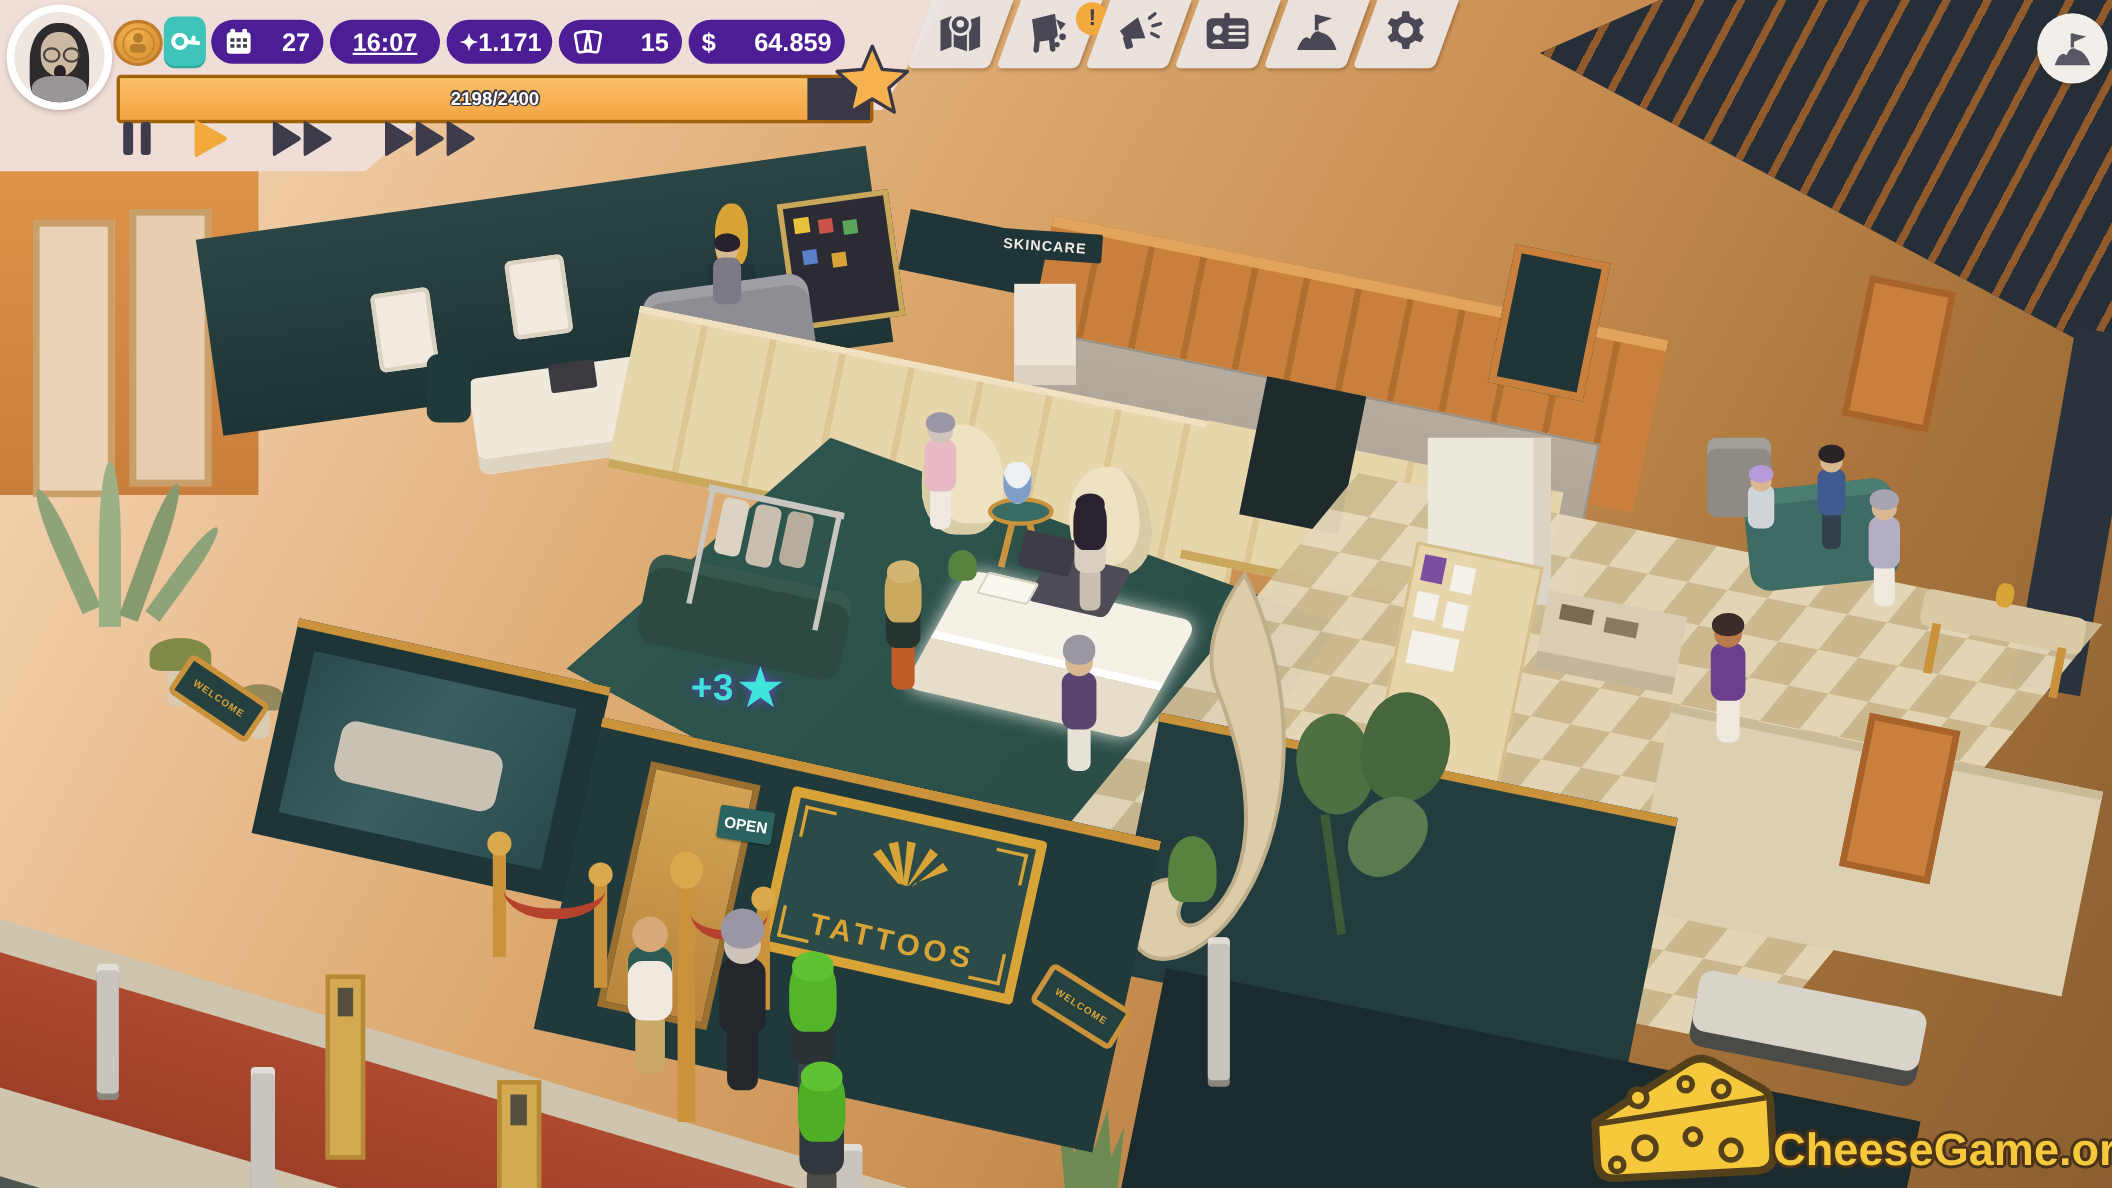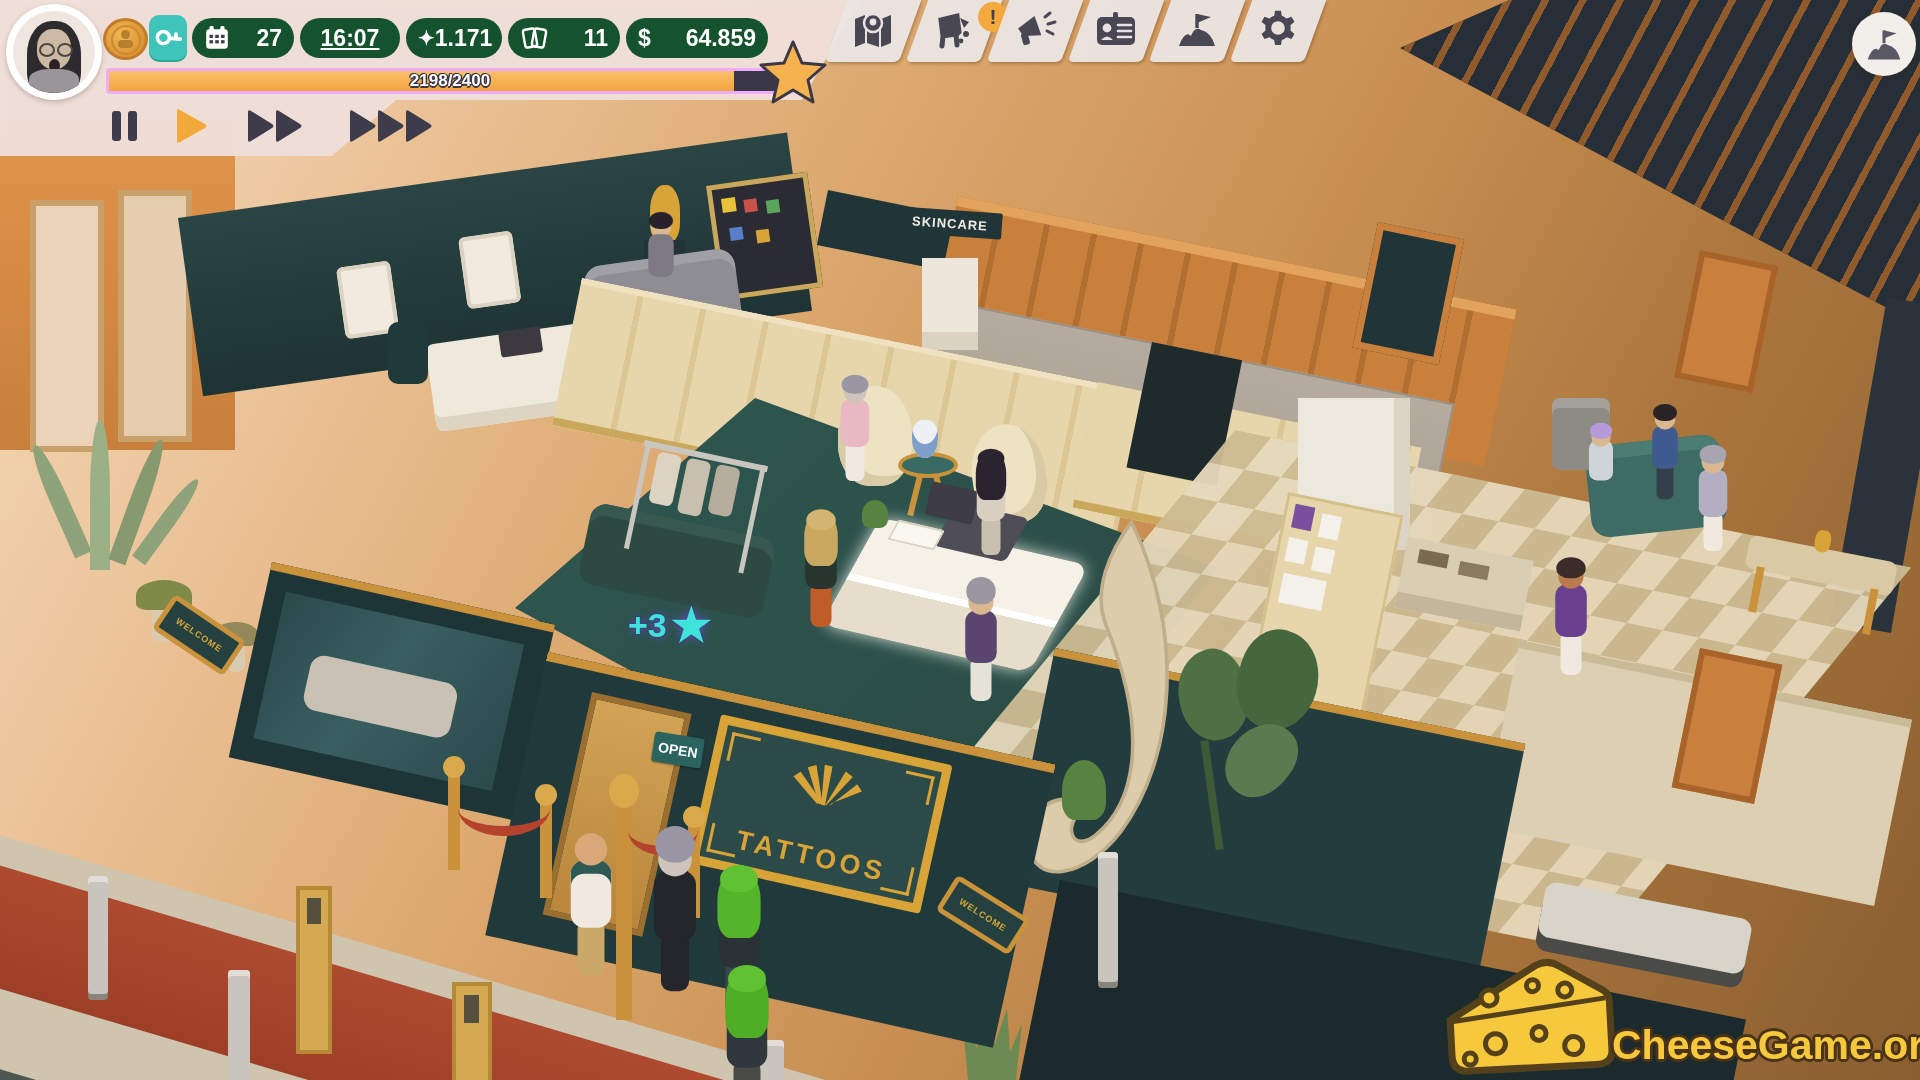--- a/index.html
+++ b/index.html
@@ -21,25 +21,25 @@
   .char .legs{bottom:0;left:13px;width:20px;height:42px;border-radius:7px;background:var(--pants,#ddd);}
   .char .torso{bottom:36px;left:8px;width:30px;height:50px;border-radius:10px;background:var(--top,#555);}
   .char .head{bottom:82px;left:11px;width:24px;height:24px;border-radius:50%;background:var(--skin,#d9b891);}
   .char .hair{bottom:92px;left:9px;width:28px;height:20px;border-radius:50% 50% 45% 45%;background:var(--hair,#2a2326);}
   .char .hairlong{bottom:58px;left:7px;width:32px;height:52px;border-radius:46% 46% 30% 30%;background:var(--hair,#2a2326);}
 
   
   .hud-panel{left:0;top:0;width:880px;height:160px;background:rgba(241,224,218,.97);
       clip-path:polygon(0 0,860px 0,802px 100px,396px 100px,332px 156px,0 156px);
       filter:drop-shadow(0 3px 4px rgba(90,60,50,.25));}
-  .pill{position:absolute;top:18px;height:40px;background:#14532d;border-radius:20px;
+  .pill{position:absolute;top:18px;height:40px;background:#4c1d95;border-radius:20px;
       color:#fff;font-weight:bold;font-size:23px;display:flex;align-items:center;
       padding:0 12px;box-sizing:border-box;}
   .pill .val{margin-left:auto;}
-  .xpbar{left:106px;top:68px;width:688px;height:26px;background:#3a3847;border:3px solid #f0abfc;
+  .xpbar{left:106px;top:68px;width:688px;height:44px;background:#3a3847;border:3px solid #a16207;
       border-radius:4px;box-sizing:border-box;}
   .xpfill{position:absolute;left:0;top:0;height:100%;background:linear-gradient(#f9c06a,#f3a440);}
   .xptext{position:absolute;left:0;top:0;width:100%;height:100%;display:flex;align-items:center;justify-content:center;
       color:#fff;font-size:17px;font-weight:bold;
       text-shadow:1.5px 0 #3a3847,-1.5px 0 #3a3847,0 1.5px #3a3847,0 -1.5px #3a3847,1px 1px #3a3847,-1px -1px #3a3847;}
   .pbtn{position:absolute;top:100px;height:52px;display:flex;align-items:center;cursor:pointer;}
 
   
   .toolbar{left:836px;top:0;height:62px;display:flex;}
   .tbtn{position:relative;width:74px;height:62px;margin-right:7px;background:rgba(235,229,227,.94);
@@ -404,21 +404,21 @@
   </div>
   <div class="pill" style="left:406px;width:96px;">
     <span style="font-size:20px;">✦</span>
     <span class="val">1.171</span>
   </div>
   <div class="pill" style="left:508px;width:112px;">
     <svg width="28" height="26" viewBox="0 0 28 24">
       <rect x="4" y="3" width="12" height="18" rx="2.5" fill="none" stroke="#fff" stroke-width="2.4" transform="rotate(-10 10 12)"></rect>
       <rect x="13" y="3" width="12" height="18" rx="2.5" fill="none" stroke="#fff" stroke-width="2.4" transform="rotate(10 19 12)"></rect>
     </svg>
-    <span class="val">11</span>
+    <span class="val">15</span>
   </div>
   <div class="pill" style="left:626px;width:142px;">
     <span>$</span>
     <span class="val">64.859</span>
   </div>
 
   <div class="xpbar abs">
     <div class="xpfill" style="width:91.6%"></div>
     <div class="xptext">2198/2400</div>
   </div>

